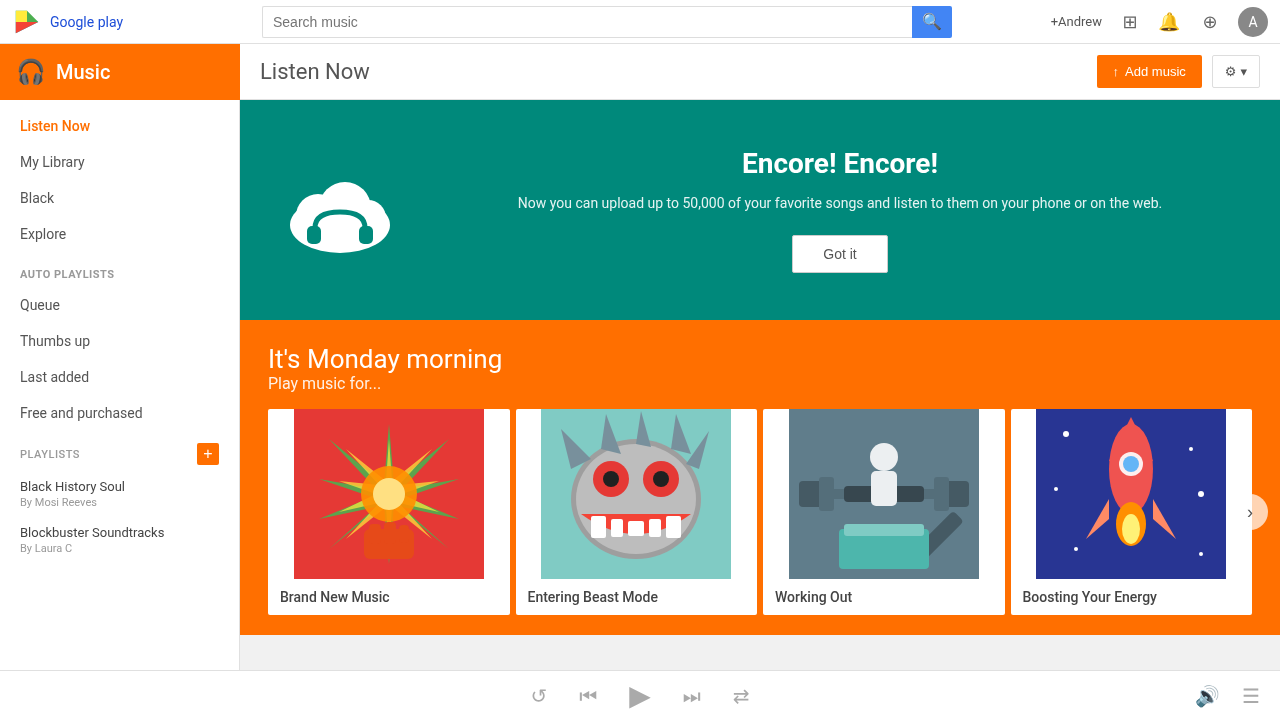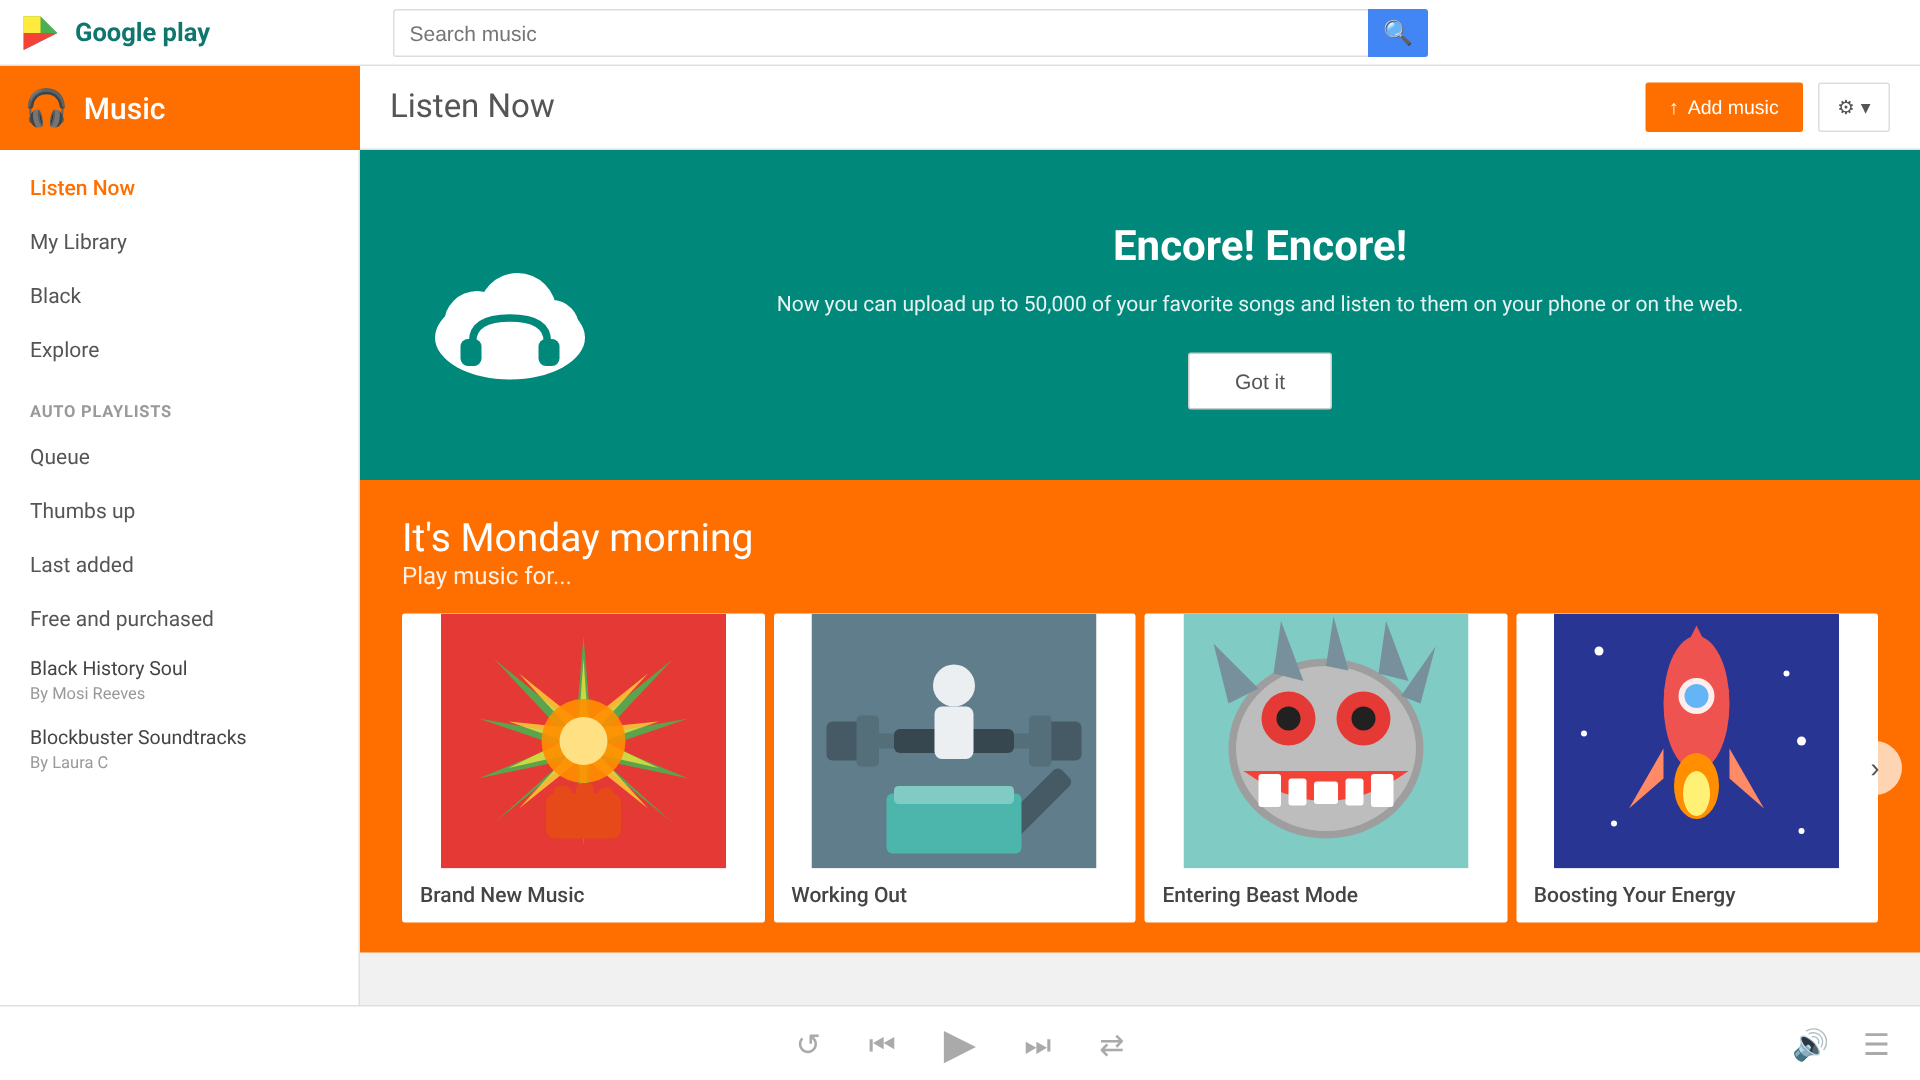--- a/index.html
+++ b/index.html
@@ -18,23 +18,23 @@
       display: flex;
       align-items: center;
       width: 240px;
       gap: 8px;
     }
     .logo-triangle {
       width: 30px;
       height: 30px;
     }
     .logo-text {
-      font-size: 17px;
-      color: #0f766e;
-      font-weight: 700;
+      font-size: 14px;
+      color: #1d4ed8;
+      font-weight: 400;
     }
     .search-bar {
       flex: 1;
       display: flex;
       margin: 0 10px;
     }
     .search-input {
       width: 100%;
       max-width: 650px;
       height: 32px;
@@ -379,20 +379,27 @@
       <polygon points="5,5 20,5 35,20 20,20" fill="#4CAF50"></polygon>
       <polygon points="5,5 20,5 20,20 5,20" fill="#FFEB3B"></polygon>
       <polygon points="5,20 20,20 35,20 5,35" fill="#F44336"></polygon>
     </svg>
     <span class="logo-text">Google play</span>
   </div>
   <div class="search-bar">
     <input class="search-input" type="text" placeholder="Search music" style="">
     <button class="search-btn">🔍</button>
   </div>
+  <div class="top-right">
+    <span class="user-name">+Andrew</span>
+    <span class="top-icon">⊞</span>
+    <span class="top-icon">🔔</span>
+    <span class="top-icon">⊕</span>
+    <div class="avatar">A</div>
+  </div>
 </div>
 
 <div class="sub-header">
   <div class="music-icon-wrapper">
     <span class="headphone-icon">🎧</span>
     <span class="music-label">Music</span>
   </div>
   <span class="page-title">Listen Now</span>
   <div class="header-actions">
     <button class="add-music-btn">
@@ -413,20 +420,24 @@
     <a class="sidebar-nav-item">My Library</a>
     <a class="sidebar-nav-item">Black</a>
     <a class="sidebar-nav-item">Explore</a>
 
     <div class="sidebar-section-label">AUTO PLAYLISTS</div>
     <a class="sidebar-nav-item">Queue</a>
     <a class="sidebar-nav-item">Thumbs up</a>
     <a class="sidebar-nav-item">Last added</a>
     <a class="sidebar-nav-item">Free and purchased</a>
 
+    <div class="sidebar-playlist-section">
+      <span class="sidebar-playlist-label">PLAYLISTS</span>
+      <button class="add-playlist-btn">+</button>
+    </div>
     <div class="sidebar-playlist-item">
       <div class="playlist-title">Black History Soul</div>
       <div class="playlist-sub">By Mosi Reeves</div>
     </div>
     <div class="sidebar-playlist-item">
       <div class="playlist-title">Blockbuster Soundtracks</div>
       <div class="playlist-sub">By Laura C</div>
     </div>
   </div>
 
@@ -476,46 +487,20 @@
               <rect x="90" y="113" width="12" height="22" rx="4" fill="#e64a19"></rect>
               <rect x="105" y="116" width="10" height="18" rx="4" fill="#e64a19"></rect>
             </svg>
           </div>
           <div class="card-label">Brand New Music</div>
         </div>
 
         <div class="music-card">
           <div class="card-thumb">
             <svg width="190" height="170" viewBox="0 0 190 170">
-              <rect width="190" height="170" fill="#607d8b"></rect>
-
-              <rect x="10" y="72" width="30" height="26" rx="4" fill="#455a64"></rect>
-              <rect x="150" y="72" width="30" height="26" rx="4" fill="#455a64"></rect>
-              <rect x="40" y="80" width="20" height="10" rx="2" fill="#546e7a"></rect>
-              <rect x="130" y="80" width="20" height="10" rx="2" fill="#546e7a"></rect>
-              <rect x="55" y="77" width="80" height="16" rx="4" fill="#37474f"></rect>
-
-              <rect x="30" y="68" width="15" height="34" rx="3" fill="#546e7a"></rect>
-              <rect x="145" y="68" width="15" height="34" rx="3" fill="#546e7a"></rect>
-
-              <rect x="120" y="120" width="60" height="15" rx="4" fill="#455a64" transform="rotate(-45 150 130)"></rect>
-
-              <rect x="50" y="120" width="90" height="40" rx="4" fill="#4db6ac"></rect>
-              <rect x="55" y="115" width="80" height="12" rx="3" fill="#80cbc4"></rect>
-
-              <circle cx="95" cy="48" r="14" fill="#eceff1"></circle>
-              <rect x="82" y="62" width="26" height="35" rx="5" fill="#eceff1"></rect>
-            </svg>
-          </div>
-          <div class="card-label">Working Out</div>
-        </div>
-
-        <div class="music-card">
-          <div class="card-thumb">
-            <svg width="190" height="170" viewBox="0 0 190 170">
               <rect width="190" height="170" fill="#80cbc4"></rect>
 
               <ellipse cx="95" cy="90" rx="65" ry="60" fill="#9e9e9e"></ellipse>
               <ellipse cx="95" cy="90" rx="60" ry="55" fill="#bdbdbd"></ellipse>
 
               <circle cx="70" cy="70" r="18" fill="#e53935"></circle>
               <circle cx="120" cy="70" r="18" fill="#e53935"></circle>
               <circle cx="70" cy="70" r="8" fill="#212121"></circle>
               <circle cx="120" cy="70" r="8" fill="#212121"></circle>
 
@@ -527,20 +512,46 @@
               <rect x="125" y="107" width="15" height="22" rx="2" fill="white"></rect>
 
               <polygon points="30,60 20,20 50,50" fill="#78909c"></polygon>
               <polygon points="60,40 65,5 80,45" fill="#78909c"></polygon>
               <polygon points="95,35 100,2 110,38" fill="#78909c"></polygon>
               <polygon points="130,40 135,5 150,45" fill="#78909c"></polygon>
               <polygon points="158,60 168,22 145,55" fill="#78909c"></polygon>
             </svg>
           </div>
           <div class="card-label">Entering Beast Mode</div>
+        </div>
+
+        <div class="music-card">
+          <div class="card-thumb">
+            <svg width="190" height="170" viewBox="0 0 190 170">
+              <rect width="190" height="170" fill="#607d8b"></rect>
+
+              <rect x="10" y="72" width="30" height="26" rx="4" fill="#455a64"></rect>
+              <rect x="150" y="72" width="30" height="26" rx="4" fill="#455a64"></rect>
+              <rect x="40" y="80" width="20" height="10" rx="2" fill="#546e7a"></rect>
+              <rect x="130" y="80" width="20" height="10" rx="2" fill="#546e7a"></rect>
+              <rect x="55" y="77" width="80" height="16" rx="4" fill="#37474f"></rect>
+
+              <rect x="30" y="68" width="15" height="34" rx="3" fill="#546e7a"></rect>
+              <rect x="145" y="68" width="15" height="34" rx="3" fill="#546e7a"></rect>
+
+              <rect x="120" y="120" width="60" height="15" rx="4" fill="#455a64" transform="rotate(-45 150 130)"></rect>
+
+              <rect x="50" y="120" width="90" height="40" rx="4" fill="#4db6ac"></rect>
+              <rect x="55" y="115" width="80" height="12" rx="3" fill="#80cbc4"></rect>
+
+              <circle cx="95" cy="48" r="14" fill="#eceff1"></circle>
+              <rect x="82" y="62" width="26" height="35" rx="5" fill="#eceff1"></rect>
+            </svg>
+          </div>
+          <div class="card-label">Working Out</div>
         </div>
 
         <div class="music-card">
           <div class="card-thumb">
             <svg width="190" height="170" viewBox="0 0 190 170">
               <rect width="190" height="170" fill="#283593"></rect>
 
               <ellipse cx="95" cy="60" rx="22" ry="45" fill="#ef5350"></ellipse>
 
               <polygon points="73,52 95,8 117,52" fill="#ef5350"></polygon>

